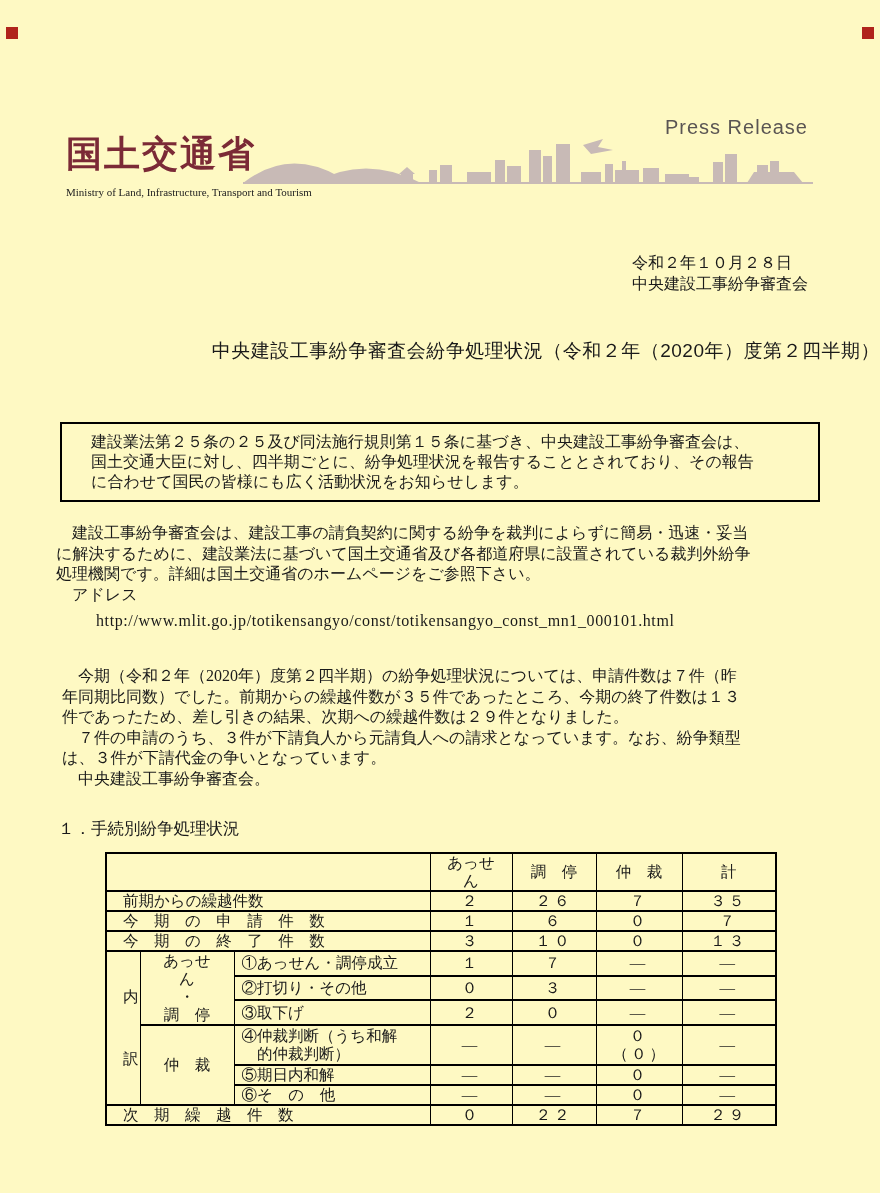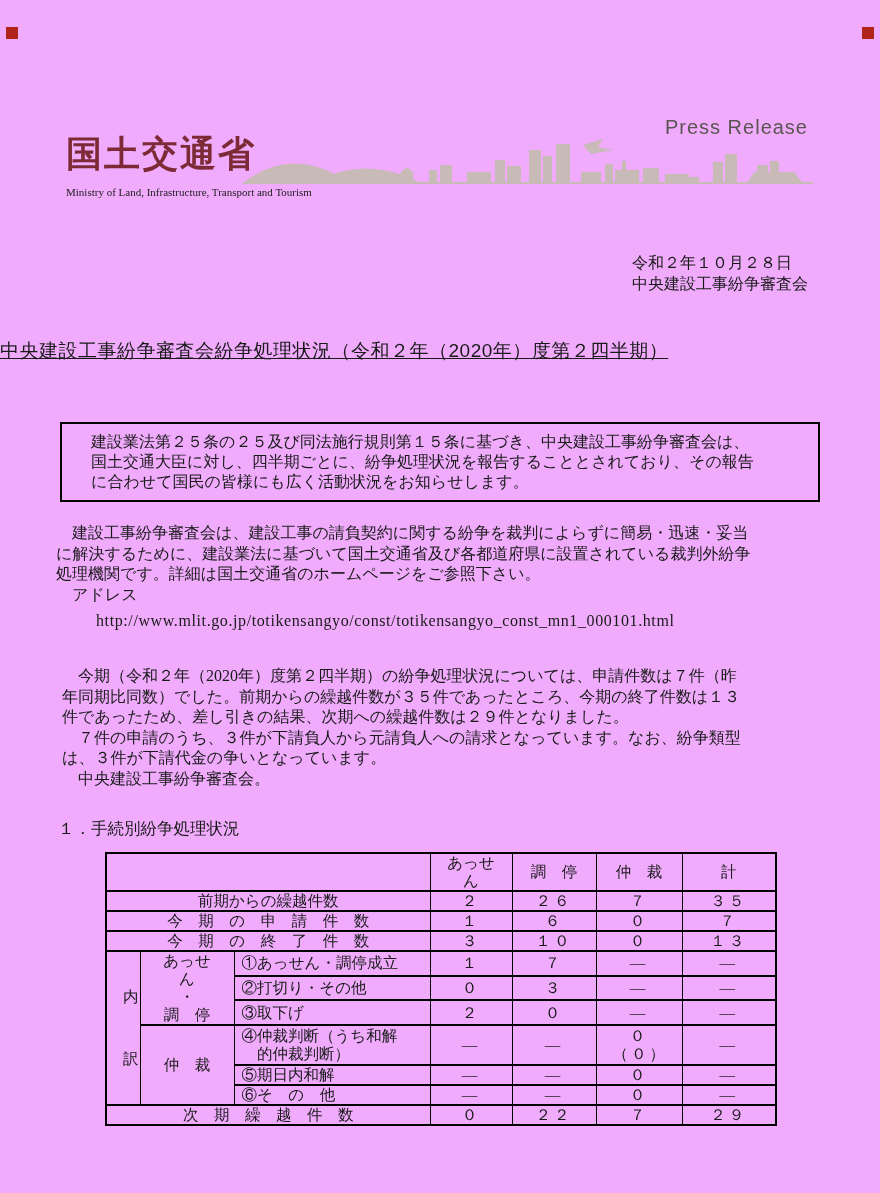--- a/index.html
+++ b/index.html
@@ -2,21 +2,21 @@
 <html lang="ja"><head>
 <meta charset="utf-8">
 <style>
   * { margin:0; padding:0; box-sizing:border-box; }
   html,body { background:#ffffff; }
   body {
     width:880px; height:1193px; position:relative;
     font-family:"Liberation Serif", serif;
     color:#1a1a1a;
   }
-  .page { position:relative; width:880px; height:1193px; background:#f0abfc; overflow:hidden; }
+  .page { position:relative; width:880px; height:1193px; background:#fef9c3; overflow:hidden; }
 
   .trim-mark { position:absolute; width:12px; height:12px; background:#b0241b; top:27px; }
   .trim-left { left:6px; }
   .trim-right { left:862px; }
 
   .press-release {
     position:absolute; top:116px; right:72px;
     font-family:"Liberation Sans", sans-serif;
     font-size:20px; color:#5a5553; letter-spacing:1px;
   }
@@ -29,23 +29,23 @@
   .logo-subtitle { font-size:11px; color:#222; margin-top:12px; }
 
   .skyline { position:absolute; left:243px; top:136px; }
 
   .meta-block {
     position:absolute; top:252px; right:72px;
     font-size:16px; line-height:21px; text-align:left;
   }
 
   .doc-title {
-    position:absolute; top:338px; left:0; width:880px; text-align:left;
+    position:absolute; top:338px; left:0; width:880px; text-align:right;
     font-family:"Liberation Sans", sans-serif;
-    font-size:19px; letter-spacing:0.5px;text-decoration:underline;
+    font-size:19px; letter-spacing:0.5px;
   }
 
   .summary-box {
     position:absolute; top:422px; left:60px; width:760px;
     border:2px solid #000;
     padding:8px 29px;
     font-size:16px; line-height:20px;
   }
 
   .preline { white-space:pre-line; }
@@ -81,21 +81,21 @@
     border-top-width:2px; border-bottom-width:2px;
     height:20px; padding:0 16px;
     line-height:18px;
     font-weight:normal;
     text-align:center; vertical-align:middle;
     overflow:hidden;
   }
   .proc-table { border:2px solid #000; }
   .proc-table .num { letter-spacing:3px; }
   .proc-table .item { text-align:left; padding-left:7px; }
-  .proc-table .rowlabel { text-align:center;margin-left:48px; }
+  .proc-table .rowlabel { text-align:left;margin-left:48px; }
   .proc-table .vcell { line-height:62px; }
   .proc-table .tall { height:40px; }
 </style>
 </head>
 <body>
 
 <div class="page">
 
   <div class="trim-mark trim-left"></div>
   <div class="trim-mark trim-right"></div>

